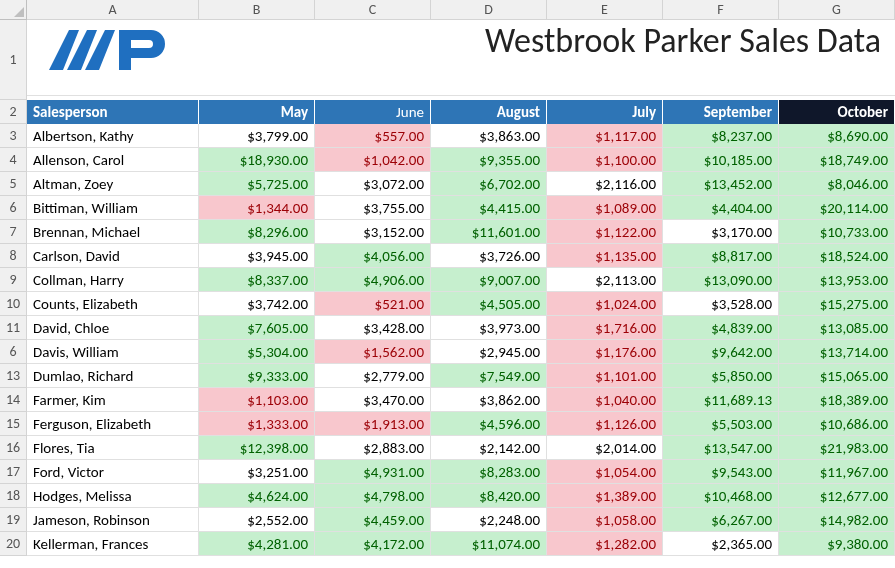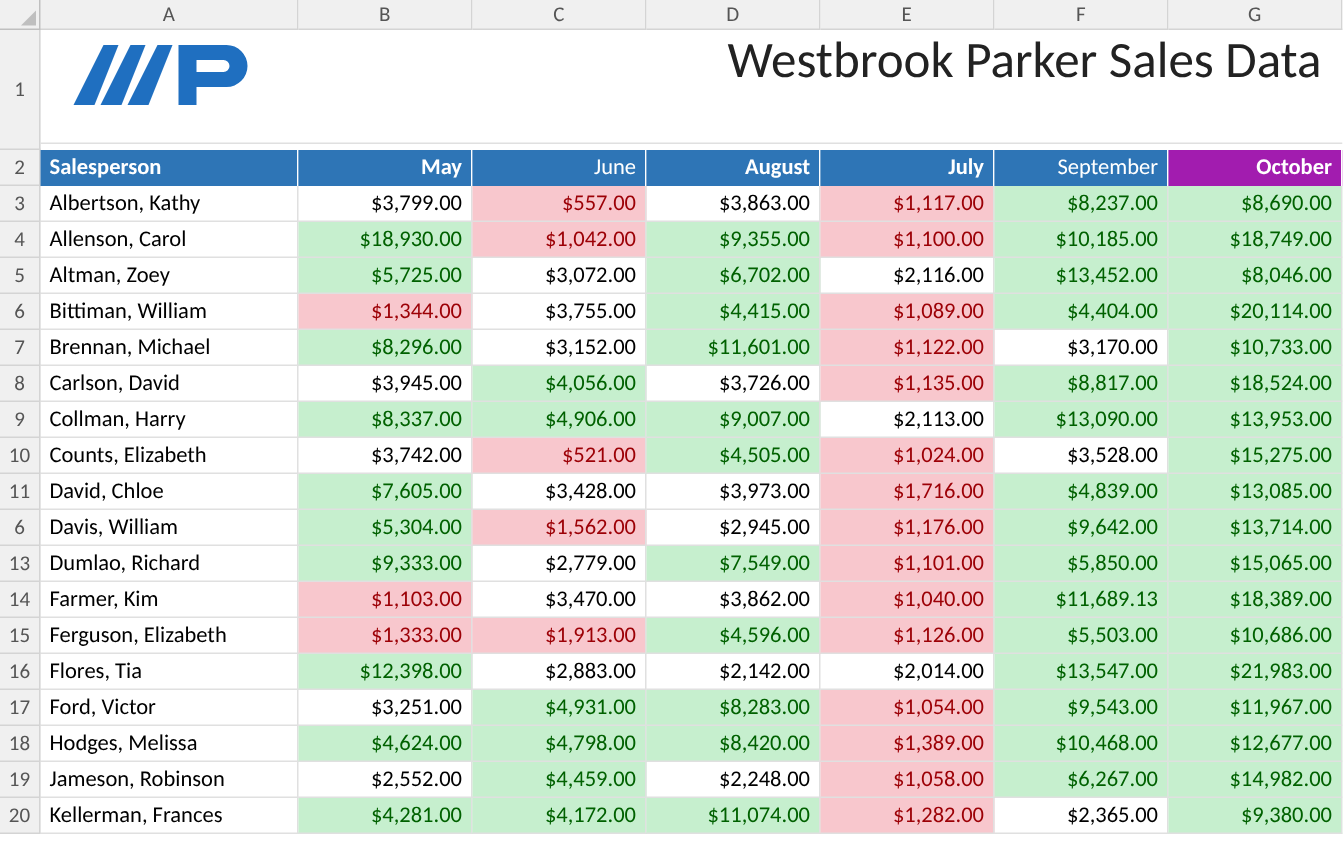--- a/index.html
+++ b/index.html
@@ -110,24 +110,24 @@
     </div>
     <div class="cell right hdr-cell" style="background: rgb(46, 117, 182); color: rgb(255, 255, 255); font-weight: normal; border-right: 1px solid rgb(255, 255, 255); border-bottom: none;">
       <span>June</span>
     </div>
     <div class="cell right hdr-cell" style="background: rgb(46, 117, 182); color: rgb(255, 255, 255); font-weight: bold; border-right: 1px solid rgb(255, 255, 255); border-bottom: none;">
       <span>August</span>
     </div>
     <div class="cell right hdr-cell" style="background: rgb(46, 117, 182); color: rgb(255, 255, 255); font-weight: bold; border-right: 1px solid rgb(255, 255, 255); border-bottom: none;">
       <span>July</span>
     </div>
-    <div class="cell right hdr-cell" style="background: rgb(46, 117, 182); color: rgb(255, 255, 255); font-weight: normal; border-right: 1px solid rgb(255, 255, 255); border-bottom: none;">
+    <div class="cell right hdr-cell" style="background: rgb(46, 117, 182); color: rgb(255, 255, 255); font-weight: bold; border-right: 1px solid rgb(255, 255, 255); border-bottom: none;">
       <span>September</span>
     </div>
-    <div class="cell right hdr-cell" style="background: #a21caf; color: rgb(255, 255, 255); font-weight: bold; border-right: 1px solid rgb(255, 255, 255); border-bottom: none; align-items: center;">
+    <div class="cell right hdr-cell" style="background: #0f172a; color: rgb(255, 255, 255); font-weight: bold; border-right: 1px solid rgb(255, 255, 255); border-bottom: none; align-items: center;">
       <span>October</span>
     </div>
     <div class="rowhdr">3</div>
     <div class="cell name">
       <span>Albertson, Kathy</span>
     </div>
     <div class="cell right">
       <span>$3,799.00</span>
     </div>
     <div class="cell right red">

